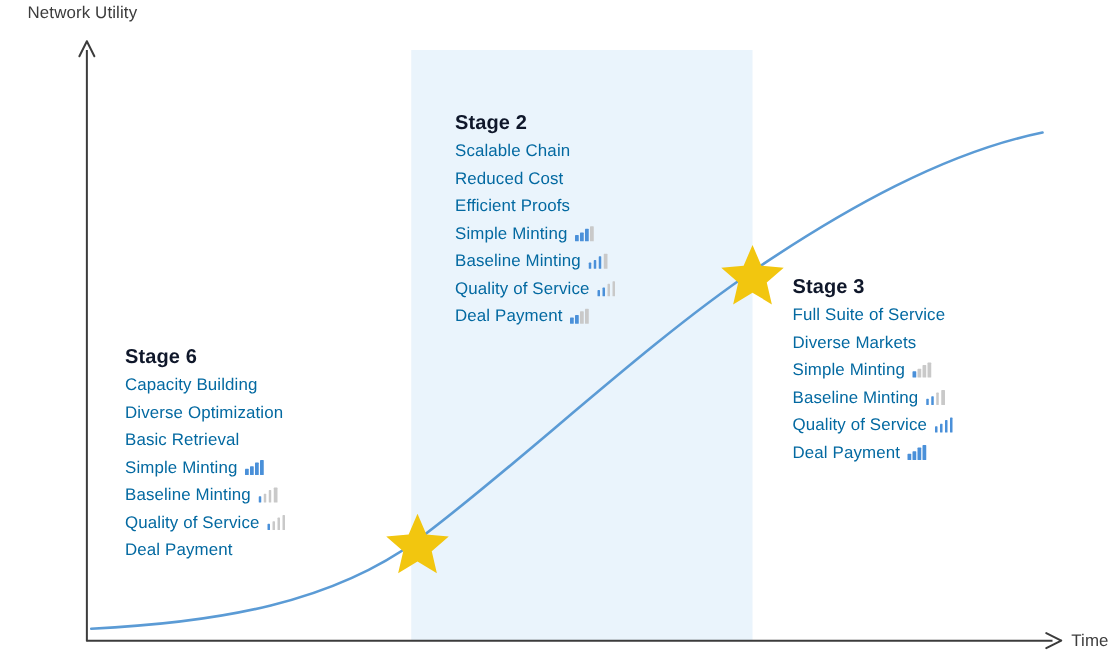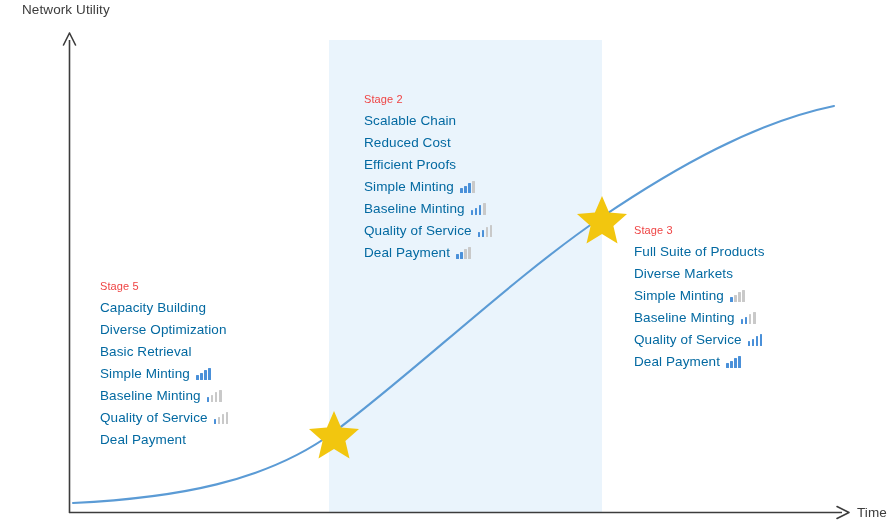--- a/index.html
+++ b/index.html
@@ -9,21 +9,21 @@
   #stage{position:absolute;left:16px;top:0;width:889px;height:528px;}
 
   .axis-title{position:absolute;color:#3c3c3c;font-size:13.5px;letter-spacing:.1px;
               white-space:nowrap;}
   #y-axis-title{left:6px;top:2px;}
   #x-axis-title{left:841px;top:505px;}
 
   svg.layer{position:absolute;left:0;top:0;width:889px;height:528px;overflow:visible;}
 
   .stage-block{position:absolute;white-space:nowrap;}
-  .stage-heading{font-size:11px;font-weight:normal;color:#ef4444;line-height:22px;
+  .stage-heading{font-size:16px;font-weight:bold;color:#0f172a;line-height:22px;
                  letter-spacing:.1px;}
   .stage-line{font-size:13.5px;color:#0369a1;line-height:22px;letter-spacing:.1px;
               display:flex;align-items:center;}
   .stage-line .txt{display:inline-block;}
 
   .signal{display:inline-flex;align-items:flex-end;height:12px;margin-left:6px;
           gap:1.5px;}
   .signal i{display:block;width:2.6px;background:#c9c9c9;border-radius:.5px;}
   .signal i.on{background:#4a90d9;}
   .signal i:nth-child(1){height:5px;}
@@ -60,21 +60,21 @@
              C 660 167, 740 122, 818 106" fill="none" stroke="#5b9bd5" stroke-width="2.1" stroke-linecap="round"></path>
 
     <polygon fill="#f2c60f" points="318,411 325.1,427.6 343,429.1 329.4,440.9 333.5,458.5
                      318,449.1 302.5,458.5 306.6,440.9 293,429.1 310.9,427.6"></polygon>
 
     <polygon fill="#f2c60f" points="586,196 593.1,212.6 611,214.1 597.4,225.9 601.5,243.5
                      586,234.1 570.5,243.5 574.6,225.9 561,214.1 578.9,212.6"></polygon>
   </svg>
 
   <div class="stage-block" id="stage1">
-    <div class="stage-heading">Stage 5</div>
+    <div class="stage-heading">Stage 6</div>
     <div class="stage-line">
       <span class="txt">Capacity Building</span>
 
     </div>
     <div class="stage-line">
       <span class="txt">Diverse Optimization</span>
 
     </div>
     <div class="stage-line">
       <span class="txt">Basic Retrieval</span>
@@ -161,21 +161,21 @@
           <i class="on"></i>
           <i></i>
           <i></i>
         </span>
     </div>
   </div>
 
   <div class="stage-block" id="stage3">
     <div class="stage-heading">Stage 3</div>
     <div class="stage-line">
-      <span class="txt">Full Suite of Products</span>
+      <span class="txt">Full Suite of Service</span>
 
     </div>
     <div class="stage-line">
       <span class="txt">Diverse Markets</span>
 
     </div>
     <div class="stage-line">
       <span class="txt">Simple Minting</span>
       <span class="signal">
           <i class="on"></i>

